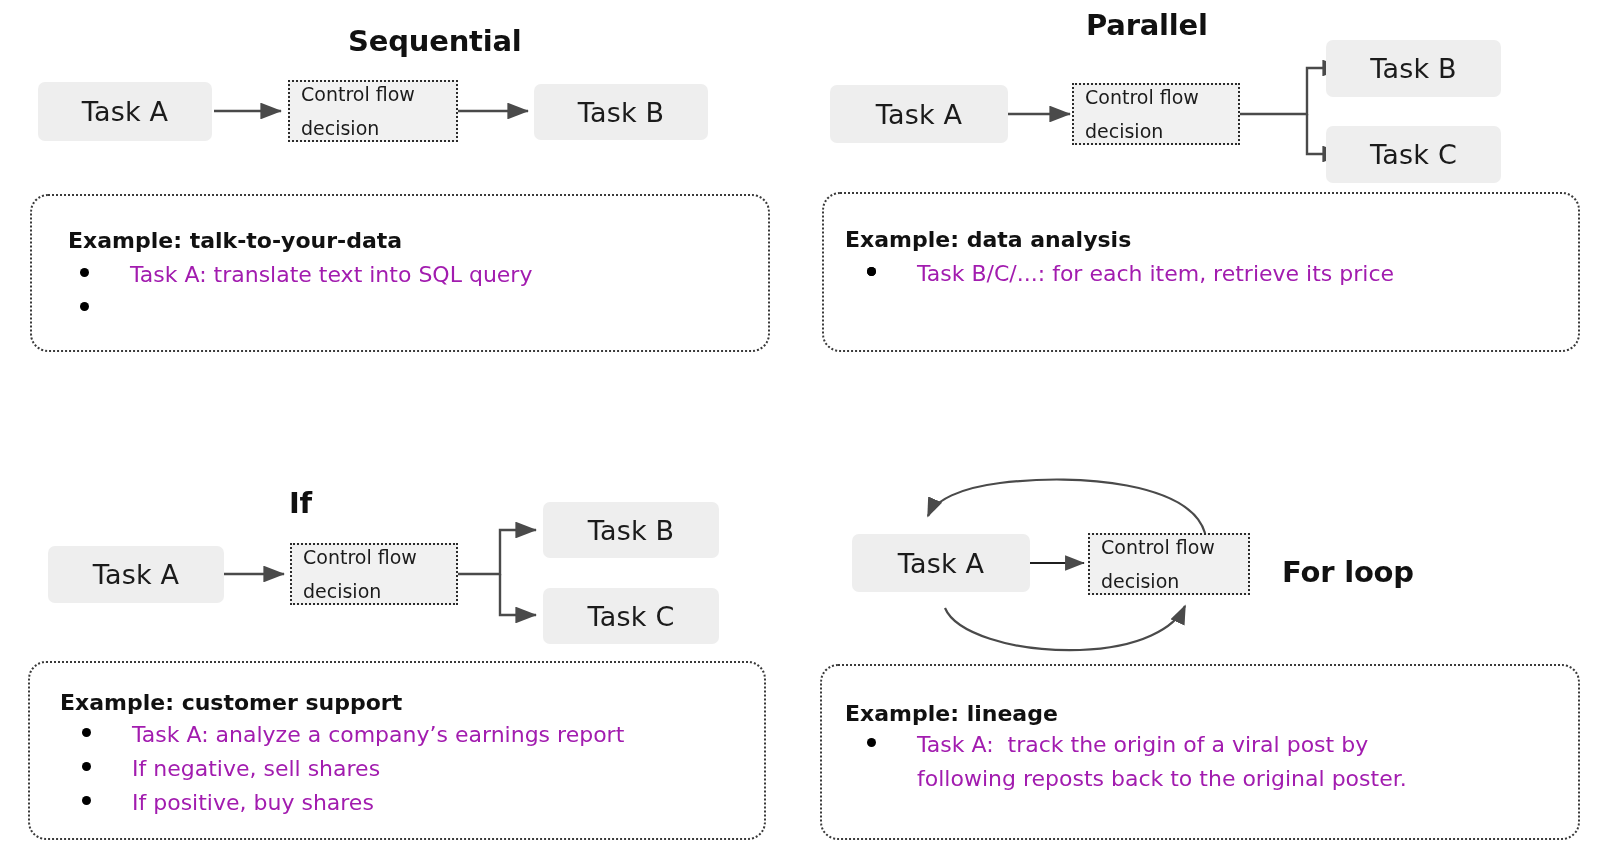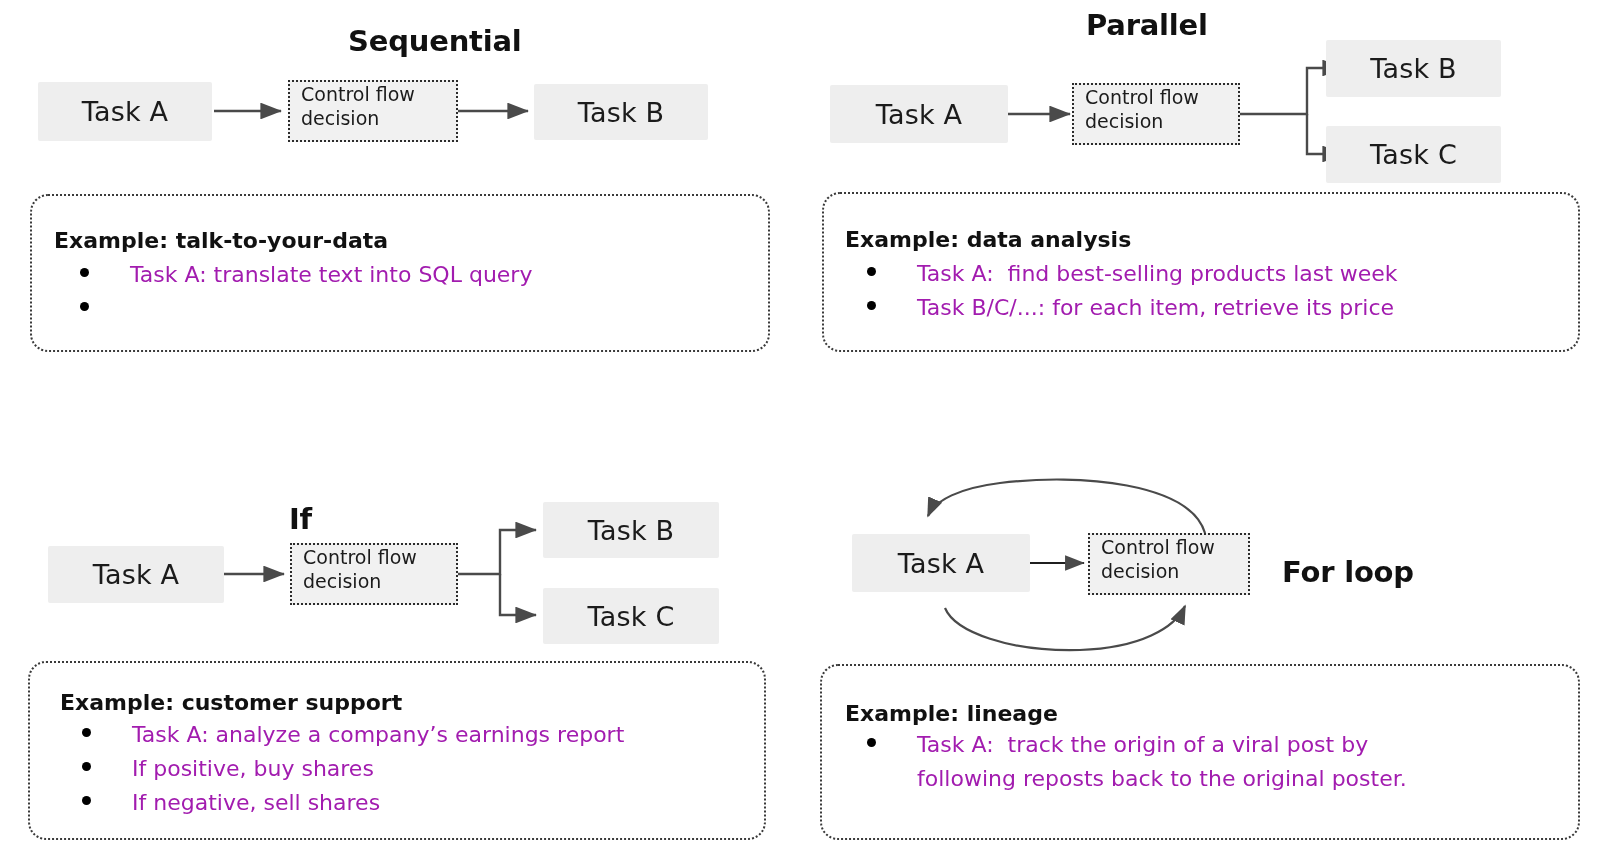--- a/index.html
+++ b/index.html
@@ -25,38 +25,38 @@
     font-size: 29px;
     letter-spacing: -0.2px;
     color: #111111;
     white-space: nowrap;
     line-height: 1;
   }
   
   .task-box {
     position: absolute;
     background: #eeeeee;
-    border-radius: 2px;
+    border-radius: 7px;
     display: flex;
     align-items: center;
     justify-content: center;
     font-size: 27px;
     color: #1b1b1b;
     letter-spacing: 0.2px;
     box-sizing: border-box;
   }
   
   .decision-box {
     position: absolute;
     background: #f1f1f1;
     border: 2px dotted #2b2b2b;
     box-sizing: border-box;
     display: flex;
     flex-direction: column;
-    justify-content: flex-start;
+    justify-content: space-between;
     padding-left: 11px;
     font-size: 19px;
     line-height: 1.28;
     color: #1b1b1b;
   }
   .decision-box span { display: block; }
   
   .example-box {
     position: absolute;
     border: 2px dotted #3a3a3a;
@@ -162,21 +162,21 @@
   <div class="decision-box" style="left:288px; top:80px; width:170px; height:62px;">
     <span>Control flow</span>
     <span>decision</span>
   </div>
 
   <div class="task-box" style="left:534px; top:84px; width:174px; height:56px;">
     <span>Task B</span>
   </div>
 
   <div class="example-box" style="left:30px; top:194px; width:740px; height:158px;"></div>
-  <div class="example-title" style="left:54px; top:230px;">Example: talk-to-your-data</div>
+  <div class="example-title" style="left:68px; top:230px;">Example: talk-to-your-data</div>
   <ul class="example-list" style="left:58px; top:258px; width:700px;">
     <li><span class="bullet"></span><span>Task A: translate text into SQL query</span></li>
     <li><span class="bullet"></span></li>
   </ul>
 </div>
 
 <div class="quadrant">
   <div class="panel-title" style="left:1086px; top:11px;">Parallel</div>
 
   <div class="task-box" style="left:830px; top:85px; width:178px; height:58px;">
@@ -192,27 +192,27 @@
     <span>Task B</span>
   </div>
 
   <div class="task-box" style="left:1326px; top:126px; width:175px; height:57px;">
     <span>Task C</span>
   </div>
 
   <div class="example-box" style="left:822px; top:192px; width:758px; height:160px;"></div>
   <div class="example-title" style="left:845px; top:229px;">Example: data analysis</div>
   <ul class="example-list" style="left:845px; top:257px; width:720px;">
-    <li><span class="bullet"></span><span>Task A:  find best-selling products last week</span></li>
+    <li><span class="bullet"></span></li>
     <li><span class="bullet"></span><span>Task B/C/...: for each item, retrieve its price</span></li>
   </ul>
 </div>
 
 <div class="quadrant">
-  <div class="panel-title" style="left:289px; top:505px;">If</div>
+  <div class="panel-title" style="left:289px; top:489px;">If</div>
 
   <div class="task-box" style="left:48px; top:546px; width:176px; height:57px;">
     <span>Task A</span>
   </div>
 
   <div class="decision-box" style="left:290px; top:543px; width:168px; height:62px;">
     <span>Control flow</span>
     <span>decision</span>
   </div>
 
@@ -221,22 +221,22 @@
   </div>
 
   <div class="task-box" style="left:543px; top:588px; width:176px; height:56px;">
     <span>Task C</span>
   </div>
 
   <div class="example-box" style="left:28px; top:661px; width:738px; height:179px;"></div>
   <div class="example-title" style="left:60px; top:692px;">Example: customer support</div>
   <ul class="example-list" style="left:60px; top:718px; width:700px;">
     <li><span class="bullet"></span><span>Task A: analyze a company’s earnings report</span></li>
+    <li><span class="bullet"></span><span>If negative, sell shares</span></li>
     <li><span class="bullet"></span><span>If positive, buy shares</span></li>
-    <li><span class="bullet"></span><span>If negative, sell shares</span></li>
   </ul>
 </div>
 
 <div class="quadrant">
   <div class="panel-title" style="left:1282px; top:546px;margin-top:12px;">For loop</div>
 
   <div class="task-box" style="left:852px; top:534px; width:178px; height:58px;">
     <span>Task A</span>
   </div>
 

